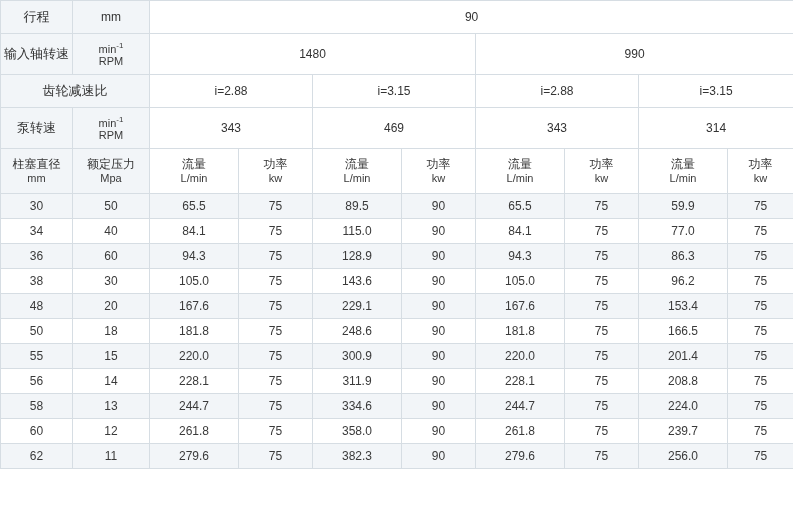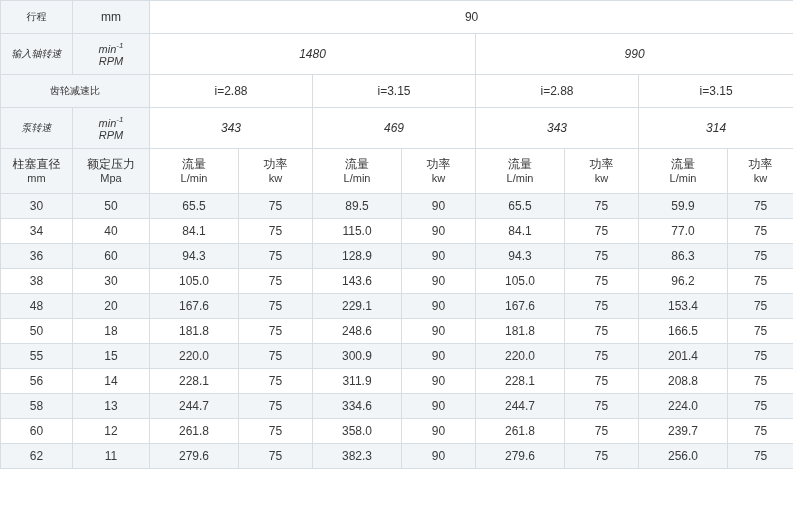--- a/index.html
+++ b/index.html
@@ -28,21 +28,21 @@
     padding: 0;
     line-height: 1.25;
   }
   
   tr.hrow td {
     background: #f2f5f8;
     color: #333333;
   }
   tr.hrow td.vlabel {
     font-weight: normal;
-    font-size: 10px;
+    font-size: 13px;
   }
   tr.hrow td.val {
     background: #ffffff;
   }
   .unit {
     font-size: 11px;
     line-height: 1.15;
     color: #3a3a3a;
   }
   .sup {
@@ -54,21 +54,21 @@
     height: 24px;
     font-size: 12px;
   }
   tr.drow.alt td {
     background: #f2f5f8;
   }
   tr.drow.plain td {
     background: #ffffff;
   }
   .h-tall { height: 32px; }
-  .h-units { height: 40px; font-style: italic; }
+  .h-units { height: 40px; }
   .h-col { height: 44px; }
 </style>
 </head>
 <body>
 
 <table class="spec">
   <colgroup>
     <col style="width:72px">
     <col style="width:77px">
     <col style="width:89px">

